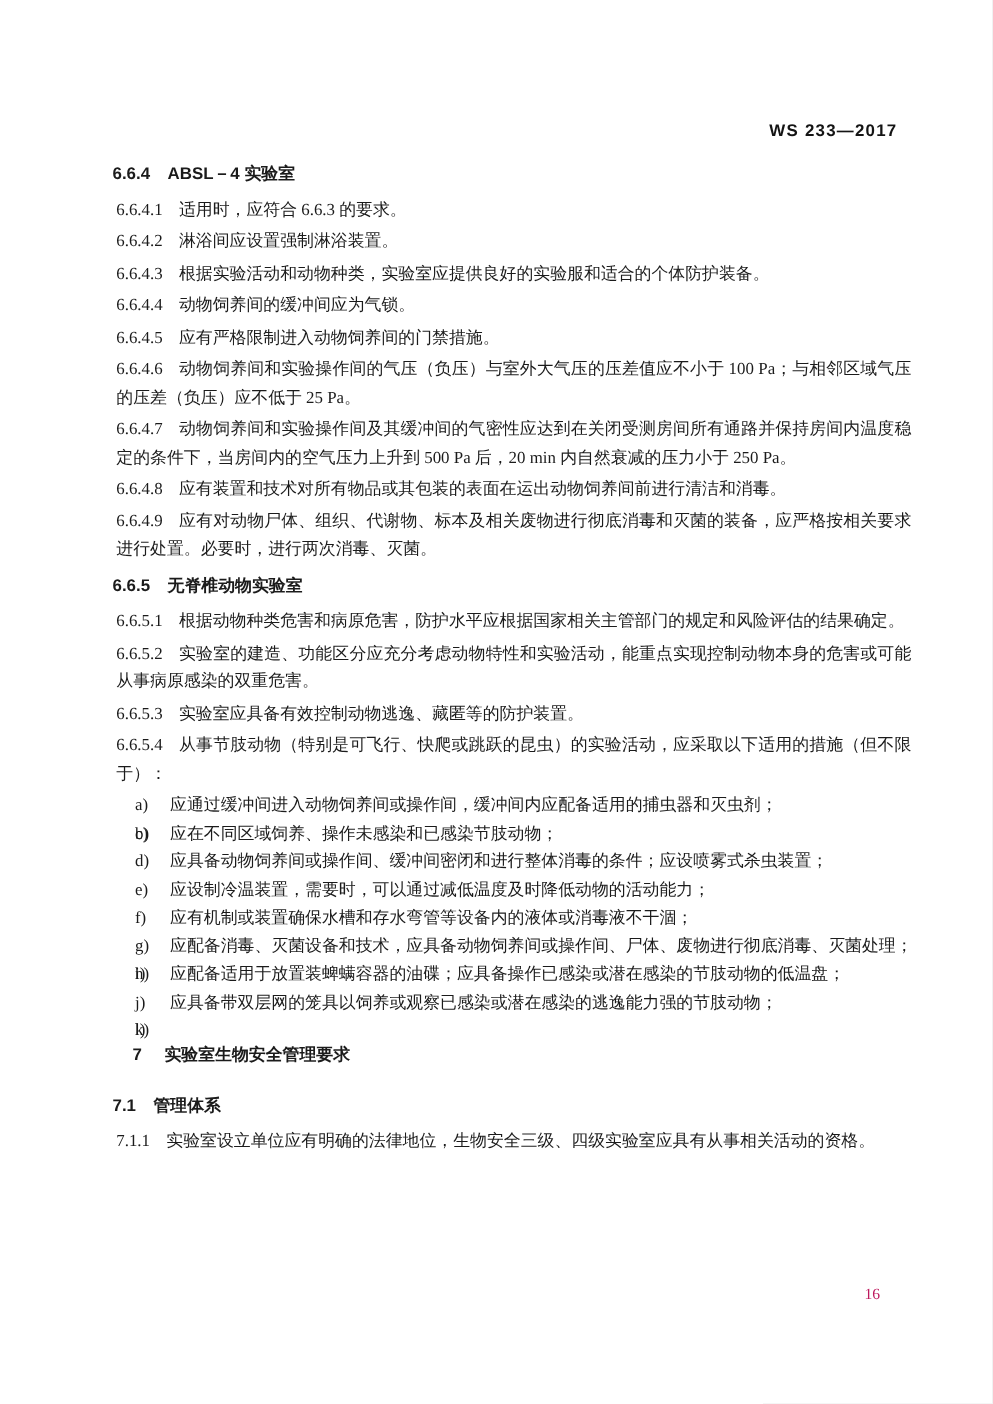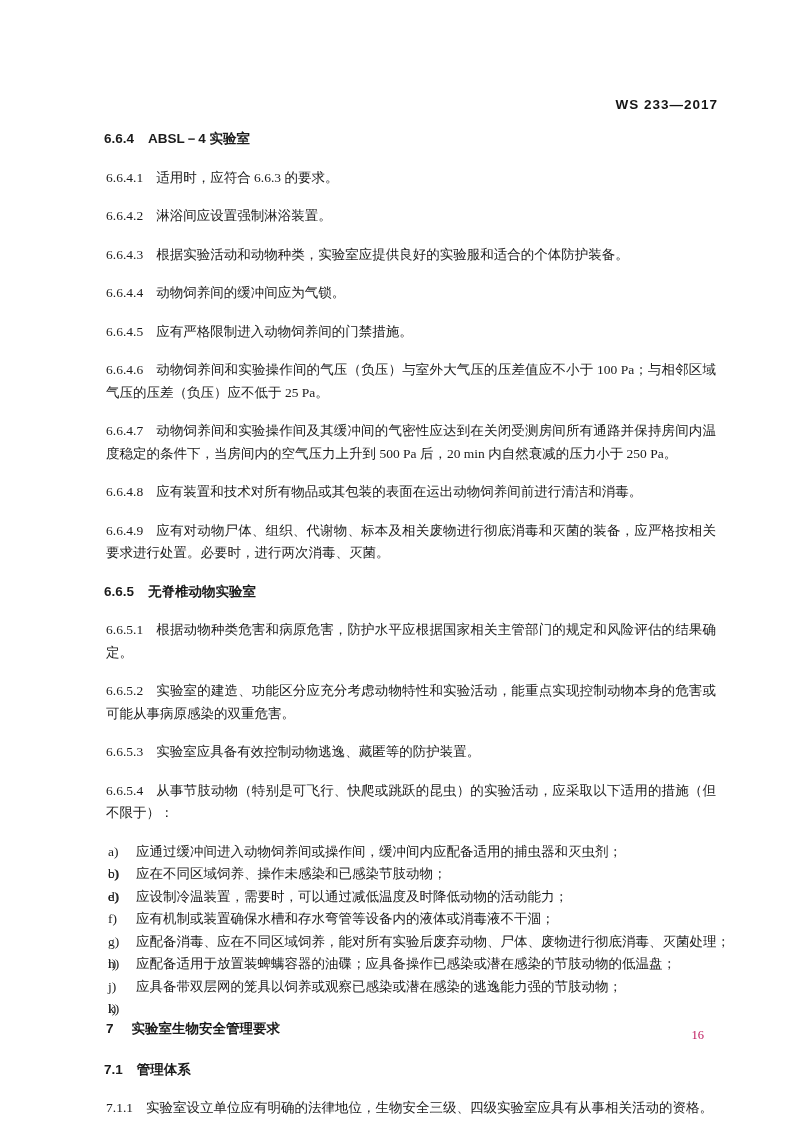--- a/index.html
+++ b/index.html
@@ -39,24 +39,24 @@
     text-align: justify;
   }
   .content > :first-child { margin-top: 0; }
   .h2, .h3 {
     font-family: "Liberation Sans", "DejaVu Sans", sans-serif;
     font-weight: bold;
     font-size: 13.5px;
     text-align: left;
   }
   .h2 { margin: 20px 16px 18px; }
-  .h3 { margin: 7px 14px 6px; }
+  .h3 { margin: 7px 0 6px; }
   .h2 .num { padding-right: 18px; }
   .h3 .num { padding-right: 14px; }
-  .para { margin: 16px; }
+  .para { margin: 3px; }
   .para .num {
     padding-right: 13px;
     white-space: nowrap;
   }
   .li {
     position: relative;
     padding-left: 46px;
     margin: 0;
   }
   .li .marker {
@@ -93,24 +93,24 @@
       <p class="para"><span class="num">6.6.4.8</span><span>应有装置和技术对所有物品或其包装的表面在运出动物饲养间前进行清洁和消毒。</span></p>
       <p class="para"><span class="num">6.6.4.9</span><span>应有对动物尸体、组织、代谢物、标本及相关废物进行彻底消毒和灭菌的装备，应严格按相关要求进行处置。必要时，进行两次消毒、灭菌。</span></p>
       <div class="h3"><span class="num">6.6.5</span><span class="ttl">无脊椎动物实验室</span></div>
       <p class="para"><span class="num">6.6.5.1</span><span>根据动物种类危害和病原危害，防护水平应根据国家相关主管部门的规定和风险评估的结果确定。</span></p>
       <p class="para"><span class="num">6.6.5.2</span><span>实验室的建造、功能区分应充分考虑动物特性和实验活动，能重点实现控制动物本身的危害或可能从事病原感染的双重危害。</span></p>
       <p class="para"><span class="num">6.6.5.3</span><span>实验室应具备有效控制动物逃逸、藏匿等的防护装置。</span></p>
       <p class="para"><span class="num">6.6.5.4</span><span>从事节肢动物（特别是可飞行、快爬或跳跃的昆虫）的实验活动，应采取以下适用的措施（但不限于）：</span></p>
       <div class="li"><span class="marker">a)</span><span class="li-text">应通过缓冲间进入动物饲养间或操作间，缓冲间内应配备适用的捕虫器和灭虫剂；</span></div>
       <div class="li"><span class="marker">b)</span></div>
       <div class="li"><span class="marker">c)</span><span class="li-text">应在不同区域饲养、操作未感染和已感染节肢动物；</span></div>
-      <div class="li"><span class="marker">d)</span></div>
+      <div class="li"><span class="marker">d)</span><span class="li-text">应具备动物饲养间或操作间、缓冲间密闭和进行整体消毒的条件；应设喷雾式杀虫装置；</span></div>
       <div class="li"><span class="marker">e)</span><span class="li-text">应设制冷温装置，需要时，可以通过减低温度及时降低动物的活动能力；</span></div>
       <div class="li"><span class="marker">f)</span><span class="li-text">应有机制或装置确保水槽和存水弯管等设备内的液体或消毒液不干涸；</span></div>
-      <div class="li"><span class="marker">g)</span><span class="li-text">应配备消毒、应在不同区域饲养，能对所有实验后废弃动物、尸体、废物进行彻底消毒、灭菌处理；</span></div>
+      <div class="li"><span class="marker">g)</span><span class="li-text">应配备消毒、灭菌设备和技术，应具备动物饲养间或操作间、尸体、废物进行彻底消毒、灭菌处理；</span></div>
       <div class="li"><span class="marker">h)</span></div>
       <div class="li"><span class="marker">i)</span><span class="li-text">应配备适用于放置装蜱螨容器的油碟；应具备操作已感染或潜在感染的节肢动物的低温盘；</span></div>
       <div class="li"><span class="marker">j)</span><span class="li-text">应具备带双层网的笼具以饲养或观察已感染或潜在感染的逃逸能力强的节肢动物；</span></div>
       <div class="li"><span class="marker">k)</span></div>
       <div class="li"><span class="marker">l)</span></div>
       <div class="h2"><span class="num">7</span><span class="ttl">实验室生物安全管理要求</span></div>
       <div class="h3"><span class="num">7.1</span><span class="ttl">管理体系</span></div>
       <p class="para"><span class="num">7.1.1</span><span>实验室设立单位应有明确的法律地位，生物安全三级、四级实验室应具有从事相关活动的资格。</span></p>
     </div>
 

